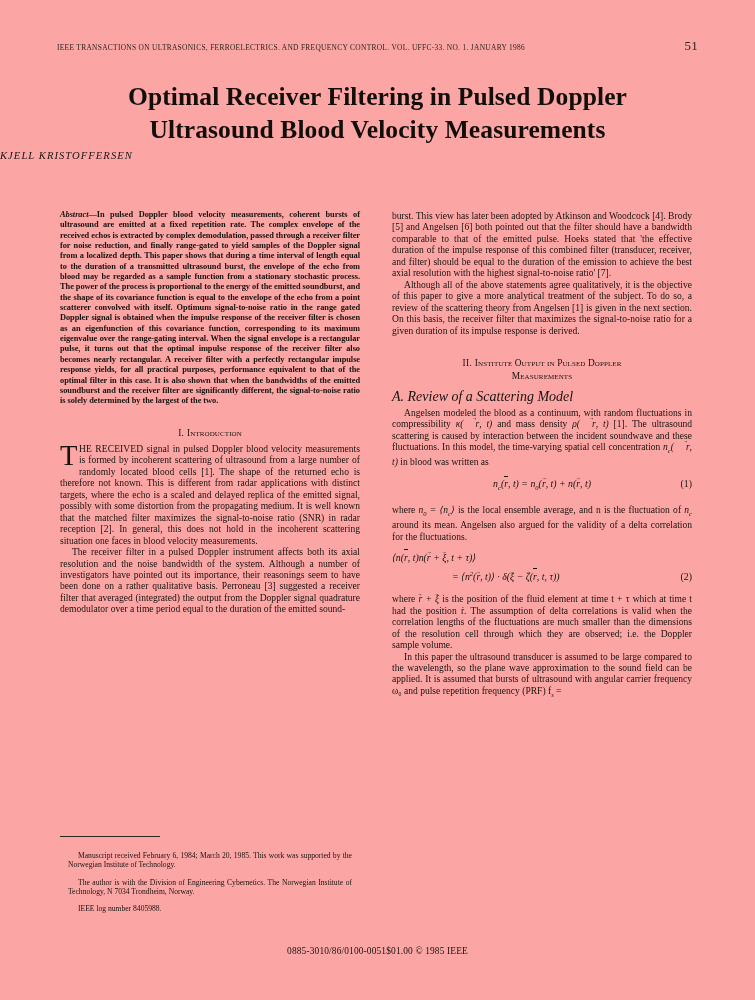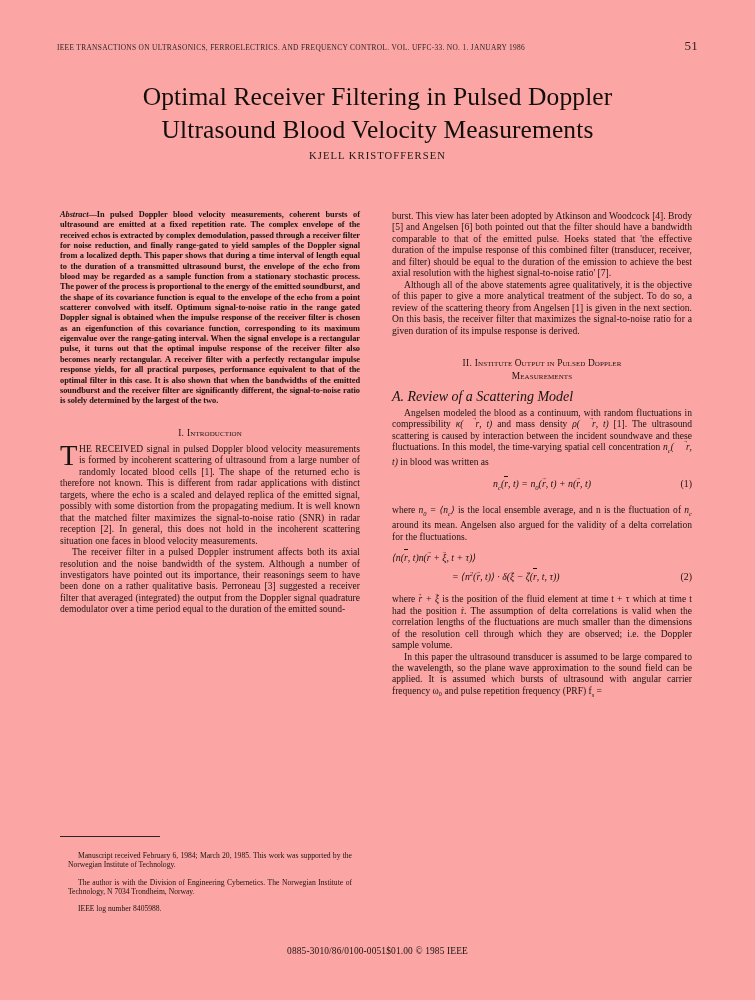--- a/index.html
+++ b/index.html
@@ -46,35 +46,36 @@
 
   
   .title {
     position: absolute;
     top: 63px;
     left: 60px;
     right: 60px;
     text-align: center;
     font-size: 25.5px;
     line-height: 33px;
-    font-weight: normal;
+    font-weight: bold;
     letter-spacing: 0.1px;
     color: #120f0b;
   }
   .title .l2 { display: block; }
 
   .author {
     position: absolute;
     top: 150px;
     left: 0;
     width: 100%;
-    text-align: center;
+    text-align: left;
     font-size: 10.6px;
     letter-spacing: 1.05px;
     color: #1a1713;
+    font-style: italic;
   }
 
   
   .col {
     position: absolute;
     top: 210px;
     width: 300px;
     text-align: justify;
     font-size: 9.55px;
     line-height: 11.45px;
@@ -281,21 +282,21 @@
         <i>⟨n(<span class="ovl">r</span>, t)n(<span class="vec">r</span> + <span class="vec">ξ</span>, t + τ)⟩</i>
       </div>
       <div class="eq-line2">
         <i>= ⟨n<sup>2</sup>(<span class="vec">r</span>, t)⟩ · δ(<span class="vec">ξ</span> − <span class="vec">ζ</span>(<span class="ovl">r</span>, t, τ))</i>
       </div>
       <span class="tag">(2)</span>
     </div>
 
     <p class="body noindent"><span>where </span><i class="sym"><span class="vec">r</span> + <span class="vec">ξ</span></i> <span>is the position of the fluid element at time t + τ which at time t had the position ṙ. The assumption of delta correlations is valid when the correlation lengths of the fluctuations are much smaller than the dimensions of the resolution cell through which they are observed; i.e. the Doppler sample volume.</span></p>
 
-    <p class="body"><span>In this paper the ultrasound transducer is assumed to be large compared to the wavelength, so the plane wave approximation to the sound field can be applied. It is assumed which bursts of ultrasound with angular carrier frequency ω₀ and pulse repetition frequency (PRF) f</span><i class="sym"><sub>s</sub></i><span> =</span></p>
+    <p class="body"><span>In this paper the ultrasound transducer is assumed to be large compared to the wavelength, so the plane wave approximation to the sound field can be applied. It is assumed that bursts of ultrasound with angular carrier frequency ω₀ and pulse repetition frequency (PRF) f</span><i class="sym"><sub>s</sub></i><span> =</span></p>
   </div>
 
   <div class="footnote-rule"></div>
   <div class="footnote">
     <p>Manuscript received February 6, 1984; March 20, 1985. This work was supported by the Norwegian Institute of Technology.</p>
     <p>The author is with the Division of Engineering Cybernetics. The Norwegian Institute of Technology, N 7034 Trondheim, Norway.</p>
     <p>IEEE log number 8405988.</p>
   </div>
 
   <div class="copyright">0885-3010/86/0100-0051$01.00 © 1985 IEEE</div>

